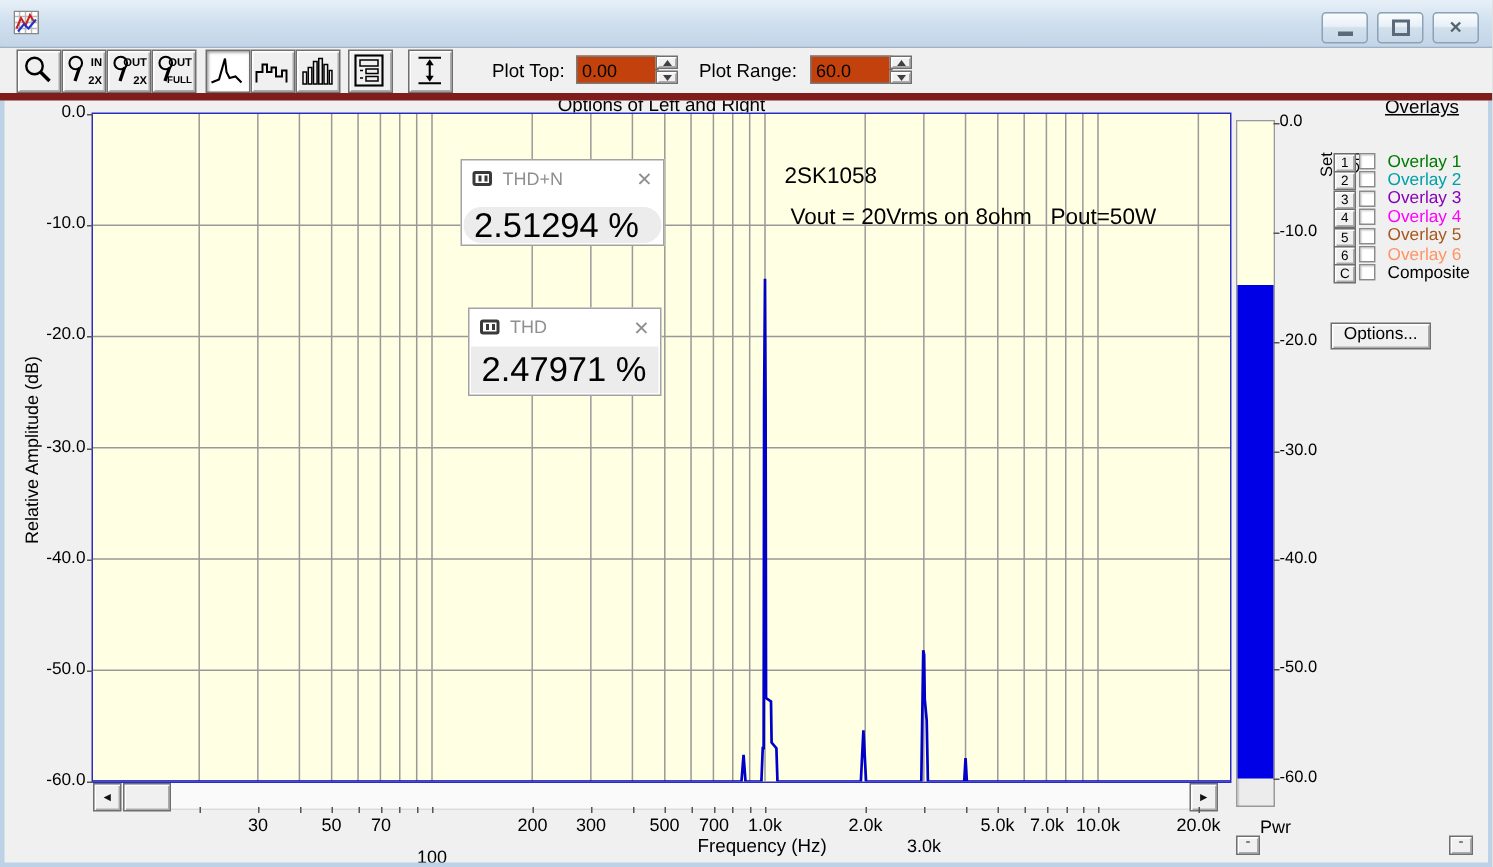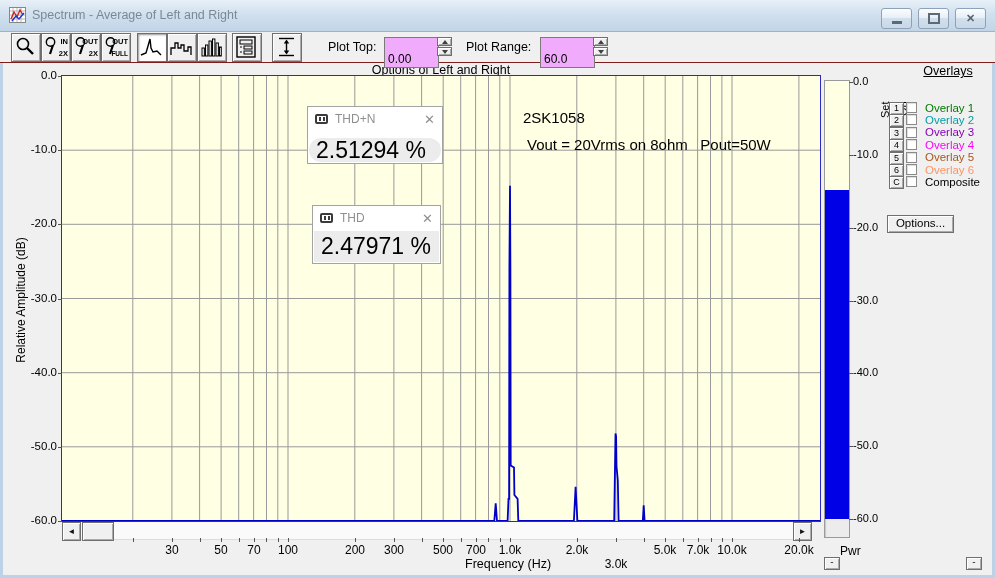--- a/index.html
+++ b/index.html
@@ -16,31 +16,31 @@
   #titletext{position:absolute;left:32px;top:8px;font-size:12.5px;color:#7d8894;}
   #appicon{position:absolute;left:9px;top:7px;width:17px;height:16px;}
   .capbtns{position:absolute;right:9px;top:8px;display:flex;gap:6px;z-index:60;}
   .capbtn{width:29px;height:19px;border:1px solid #8da2b8;border-radius:3px;
     background:linear-gradient(#fbfdfe,#e8eff6 45%,#d2e0ec 50%,#c8d8e8);
     display:flex;align-items:center;justify-content:center;color:#55656f;font-size:11px;font-weight:bold;}
   .glyph-min{width:10px;height:3px;background:#5a6a78;margin-top:7px;}
   .glyph-res{width:8px;height:7px;border:2px solid #5a6a78;}
   
   #toolbar{position:absolute;left:0;top:31px;width:995px;height:31px;background:#f0f0f0;
-    border-bottom:1px solid #7f1d1d;z-index:45;}
+    border-bottom:5px solid #7f1d1d;z-index:45;}
   .btn3d{background:#f0f0f0;border:1px solid #6f6f6f;
     box-shadow:inset 1px 1px 0 #ffffff, inset -1px -1px 0 #ababab;}
   .tbtn{position:absolute;top:2px;width:28px;height:27px;}
   .tbtn.active{background:#ffffff;box-shadow:inset 1px 1px 2px #999999;}
   .tbtn svg{position:absolute;left:1px;top:1px;}
   .ticontxt{position:absolute;font-size:7.5px;font-weight:bold;color:#000;line-height:7px;}
   .t1{right:2px;top:4px;} .t2{right:2px;bottom:4px;}
   .tlabel{position:absolute;top:9px;font-size:12.5px;color:#000;}
-  .tinput{position:absolute;top:6px;width:50px;height:17px;border:1px solid #7a7a7a;background:#f0abfc;
-    font-size:12px;font-family:"Liberation Sans",sans-serif;padding:12px 0 0 3px;}
+  .tinput{position:absolute;top:6px;width:50px;height:17px;border:1px solid #7a7a7a;background:#c2410c;
+    font-size:12px;font-family:"Liberation Sans",sans-serif;padding:0 0 0 3px;}
   .spin{position:absolute;top:6px;width:13px;height:19px;display:flex;flex-direction:column;gap:1px;}
   .sb{width:13px;height:9px;display:flex;align-items:center;justify-content:center;}
   .tri-up{width:0;height:0;border-left:3px solid transparent;border-right:3px solid transparent;border-bottom:4px solid #404040;}
   .tri-dn{width:0;height:0;border-left:3px solid transparent;border-right:3px solid transparent;border-top:4px solid #404040;}
   
   #plot-title{position:absolute;left:62px;top:63px;width:758px;text-align:center;font-size:12.5px;color:#000;}
   #plot-area{position:absolute;left:61px;top:75px;width:760px;height:447px;border:1px solid #2a2ac0;
     background:#FFFFE3;box-sizing:border-box;}
   #ylabel-rot{position:absolute;left:21px;top:300px;transform:translate(-50%,-50%) rotate(-90deg);
     white-space:nowrap;font-size:12px;color:#000;}
@@ -92,21 +92,20 @@
 
 <div id="win">
 
   <div id="titlebar">
     <svg id="appicon" viewBox="0 0 17 16">
       <rect x="0.5" y="0.5" width="16" height="15" fill="#ffffff" stroke="#888"></rect>
       <path d="M4,1 V15 M8,1 V15 M12,1 V15 M1,4 H16 M1,8 H16 M1,12 H16" stroke="#b8b8b8" stroke-width="1" fill="none"></path>
       <polyline points="2,12 5,5 8,10 11,3 14,8" fill="none" stroke="#cc2222" stroke-width="1.4"></polyline>
       <polyline points="3,14 7,9 10,12 15,6" fill="none" stroke="#2233cc" stroke-width="1.4"></polyline>
     </svg>
-    <span id="titletext">Spectrum - Average of Left and Right</span>
     <div class="capbtns">
       <div class="capbtn">
           <span class="glyph-min"></span>
         </div>
       <div class="capbtn">
           <span class="glyph-res"></span>
         </div>
       <div class="capbtn">
           <span>✕</span>
         </div>
@@ -322,21 +321,21 @@
       <div class="xtick" style="left: 683px; position: absolute;"></div>
       <div class="xtick" style="left: 698px; position: absolute;"></div>
       <div class="xtick" style="left: 711px; position: absolute;"></div>
       <div class="xtick" style="left: 722px; position: absolute;"></div>
       <div class="xtick" style="left: 732px; position: absolute;"></div>
       <div class="xtick" style="left: 799px; position: absolute;"></div>
       <div class="xlab" style="left: 133px; position: absolute; margin-top: 40px;">20</div>
       <div class="xlab" style="left: 172px; position: absolute;">30</div>
       <div class="xlab" style="left: 221px; position: absolute;">50</div>
       <div class="xlab" style="left: 254px; position: absolute;">70</div>
-      <div class="xlab" style="left: 288px; position: absolute;">100</div>
+      <div class="xlab" style="left: 288px; position: absolute; margin-top: 21px;">100</div>
       <div class="xlab" style="left: 355px; position: absolute;">200</div>
       <div class="xlab" style="left: 394px; position: absolute;">300</div>
       <div class="xlab" style="left: 443px; position: absolute;">500</div>
       <div class="xlab" style="left: 476px; position: absolute;">700</div>
       <div class="xlab" style="left: 510px; position: absolute;">1.0k</div>
       <div class="xlab" style="left: 577px; position: absolute;">2.0k</div>
       <div class="xlab" style="left: 616px; position: absolute; margin-top: 14px;">3.0k</div>
       <div class="xlab" style="left: 665px; position: absolute;">5.0k</div>
       <div class="xlab" style="left: 698px; position: absolute;">7.0k</div>
       <div class="xlab" style="left: 732px; position: absolute;">10.0k</div>

